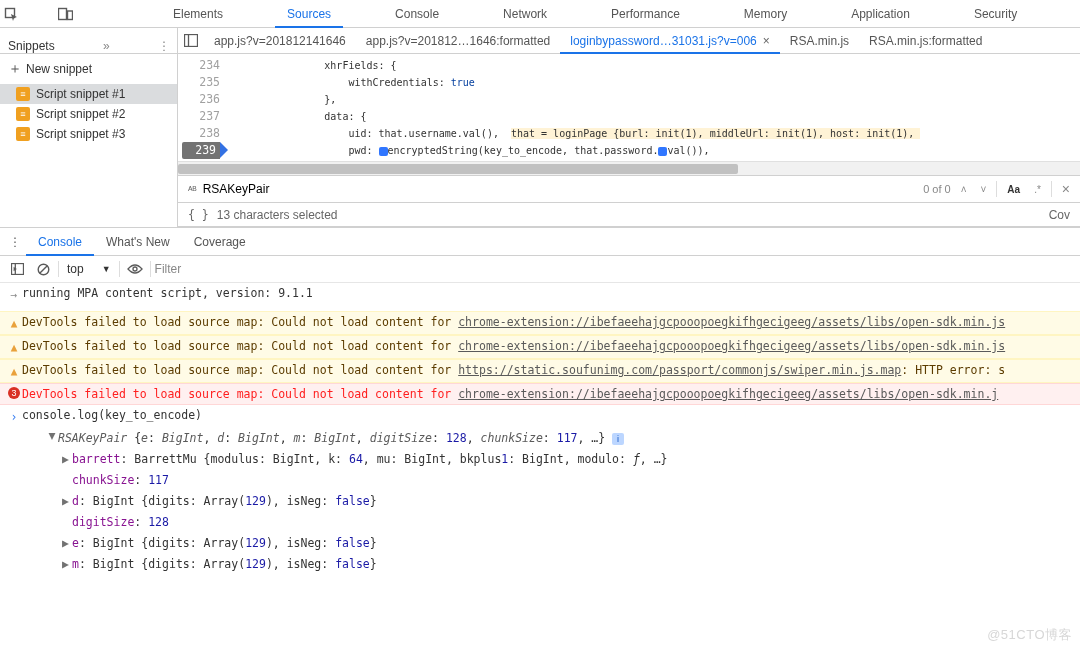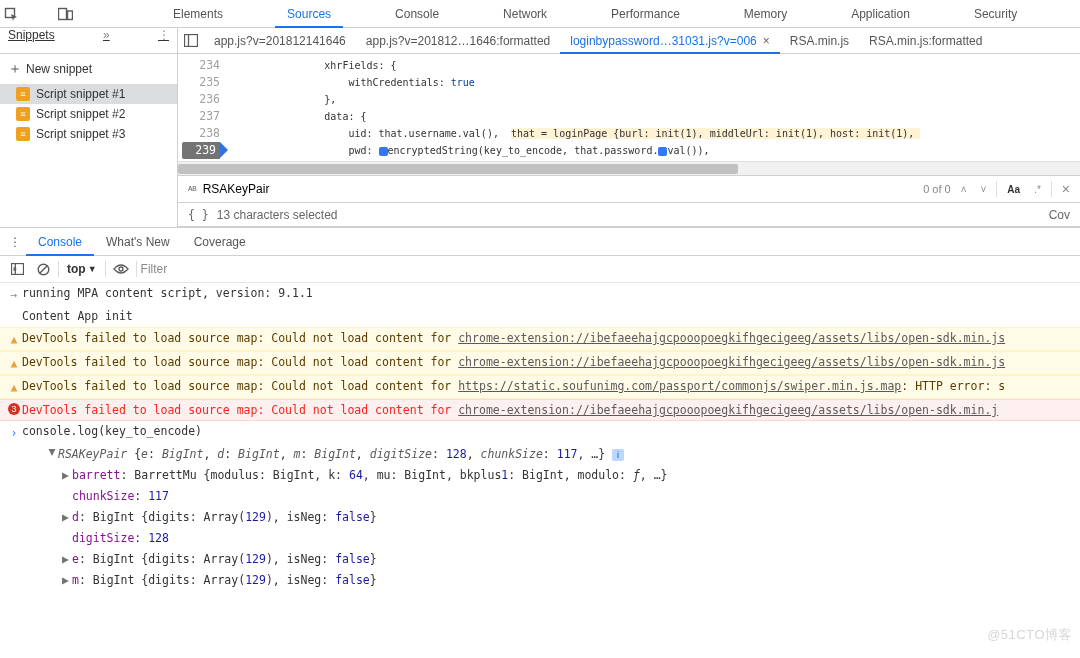--- a/index.html
+++ b/index.html
@@ -42,22 +42,22 @@
     height: 200px;
     border-bottom: 1px solid #d0d0d0;
   }
   .snippets {
     width: 178px;
     border-right: 1px solid #d0d0d0;
     display: flex;
     flex-direction: column;
   }
   .snippets-head {
-    display: flex; align-items: flex-start; justify-content: space-between;
-    height: 26px; padding: 0 8px; border-bottom: 1px solid #d0d0d0; text-decoration: underline;
+    display: flex; align-items: flex-end; justify-content: space-between;
+    height: 26px; padding: 0 8px; border-bottom: 1px solid #d0d0d0;
   }
   .snippets-add {
     display: flex; align-items: center; gap: 4px;
     padding: 6px 8px; cursor: pointer; color: #333;
   }
   .snippet-item {
     display: flex; align-items: center; gap: 6px;
     padding: 3px 8px 3px 16px; cursor: pointer;
   }
   .snippet-item.selected { background: #dadcde; }
@@ -129,21 +129,21 @@
   }
   .drawer-tabs .ic{width:22px;display:flex;align-items:center;justify-content:center;color:#5a5a5a;}
   .drawer-tabs .tab{padding:7px 12px;color:#555;cursor:pointer;}
   .drawer-tabs .tab.active{color:#1a73e8;border-bottom:2px solid #1a73e8;padding-bottom:5px;}
 
   .console-toolbar{
     display:flex;align-items:center;height:27px;border-bottom:1px solid #e6e6e6;
     padding:0 6px;gap:4px;
   }
   .console-toolbar .ic{width:22px;height:22px;display:flex;align-items:center;justify-content:center;color:#5a5a5a;}
-  .console-toolbar .ctx{display:flex;align-items:center;gap:2px;padding:2px 4px;color:#333;font-size:12px;font-weight:bold;}
+  .console-toolbar .ctx{display:flex;align-items:center;gap:18px;padding:2px 4px;color:#333;font-size:12px;}
   .console-toolbar input.filter{border:none;flex:1;font-size:12px;outline:none;color:#333;}
   .console-toolbar input.filter::placeholder{color:#888;}
 
   .console{
     font-family:Menlo,Consolas,monospace;font-size:11.5px;line-height:18px;
     overflow:auto;height:calc(658px - 28px - 200px - 28px - 24px - 28px - 27px);
     padding-bottom:10px;
   }
   .console .row{display:flex;align-items:flex-start;padding:1px 6px 1px 6px;border-bottom:1px solid rgba(0,0,0,0);}
   .console .icon{width:16px;display:flex;justify-content:center;flex-shrink:0;padding-top:2px;}
@@ -306,21 +306,20 @@
 
 <div class="console" id="console">
     <div class="row ">
       <div class="icon">
         <span style="color:#888;">→</span>
       </div>
       <div class="msg">running MPA content script, version: 9.1.1</div>
     </div>
     <div class="row ">
       <div class="icon"></div>
-      <div class="msg">Content App init</div>
     </div>
     <div class="row warn">
       <div class="icon">
         <span class="warntri">▲</span>
       </div>
       <div class="msg">DevTools failed to load source map: Could not load content for <a>chrome-extension://ibefaeehajgcpooopoegkifhgecigeeg/assets/libs/open-sdk.min.js</a></div>
     </div>
     <div class="row warn">
       <div class="icon">
         <span class="warntri">▲</span>

